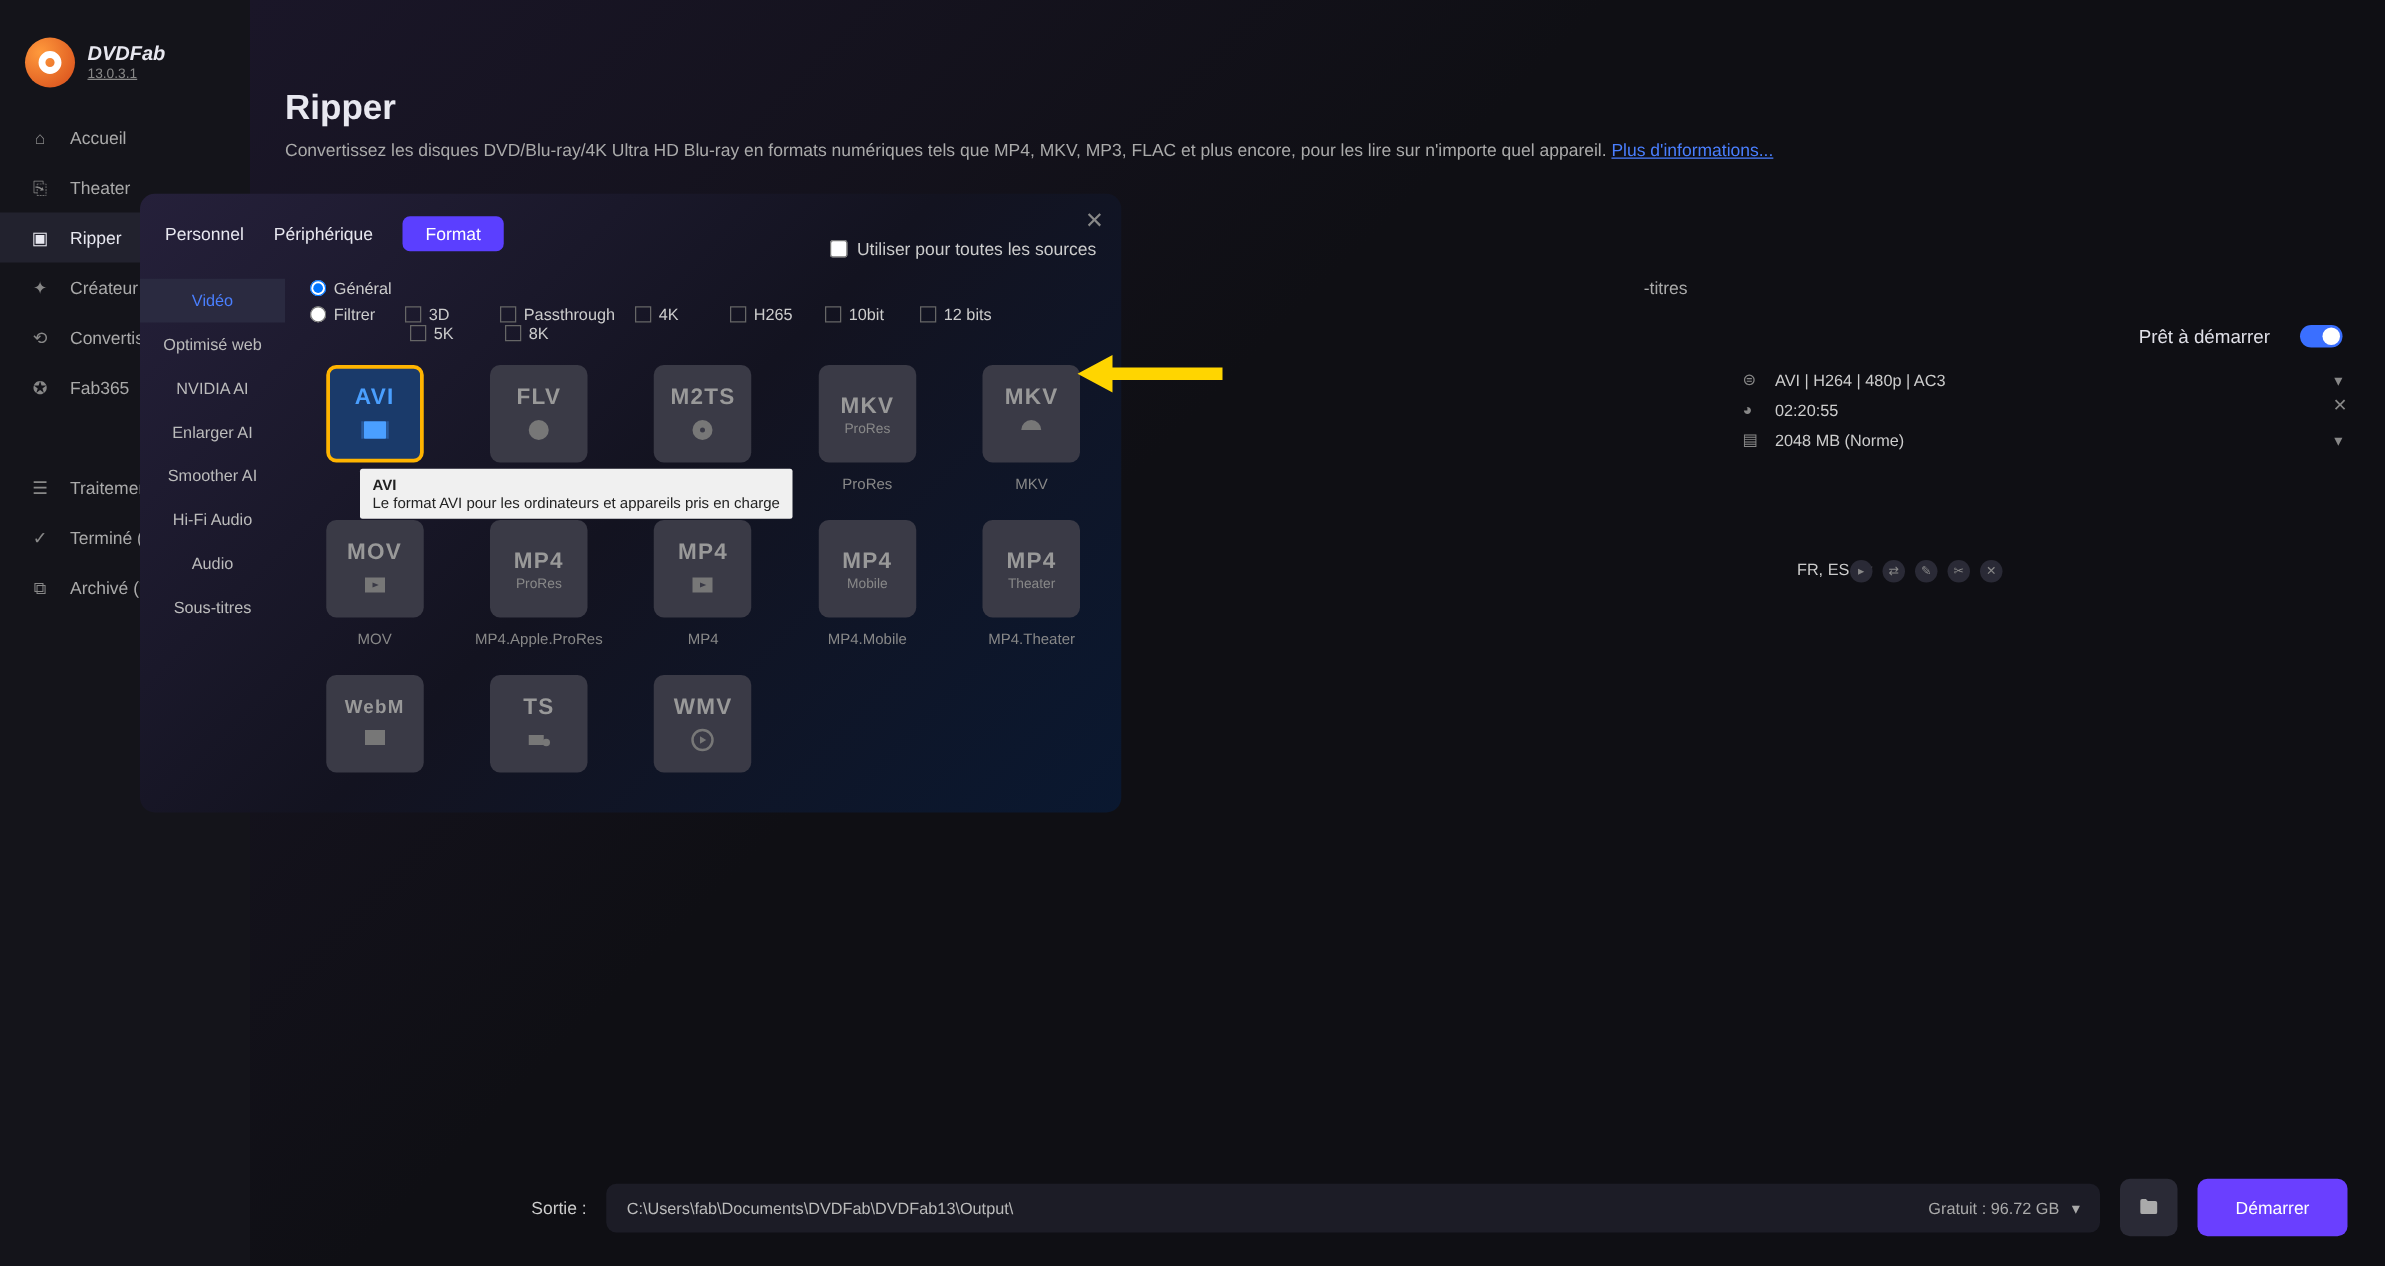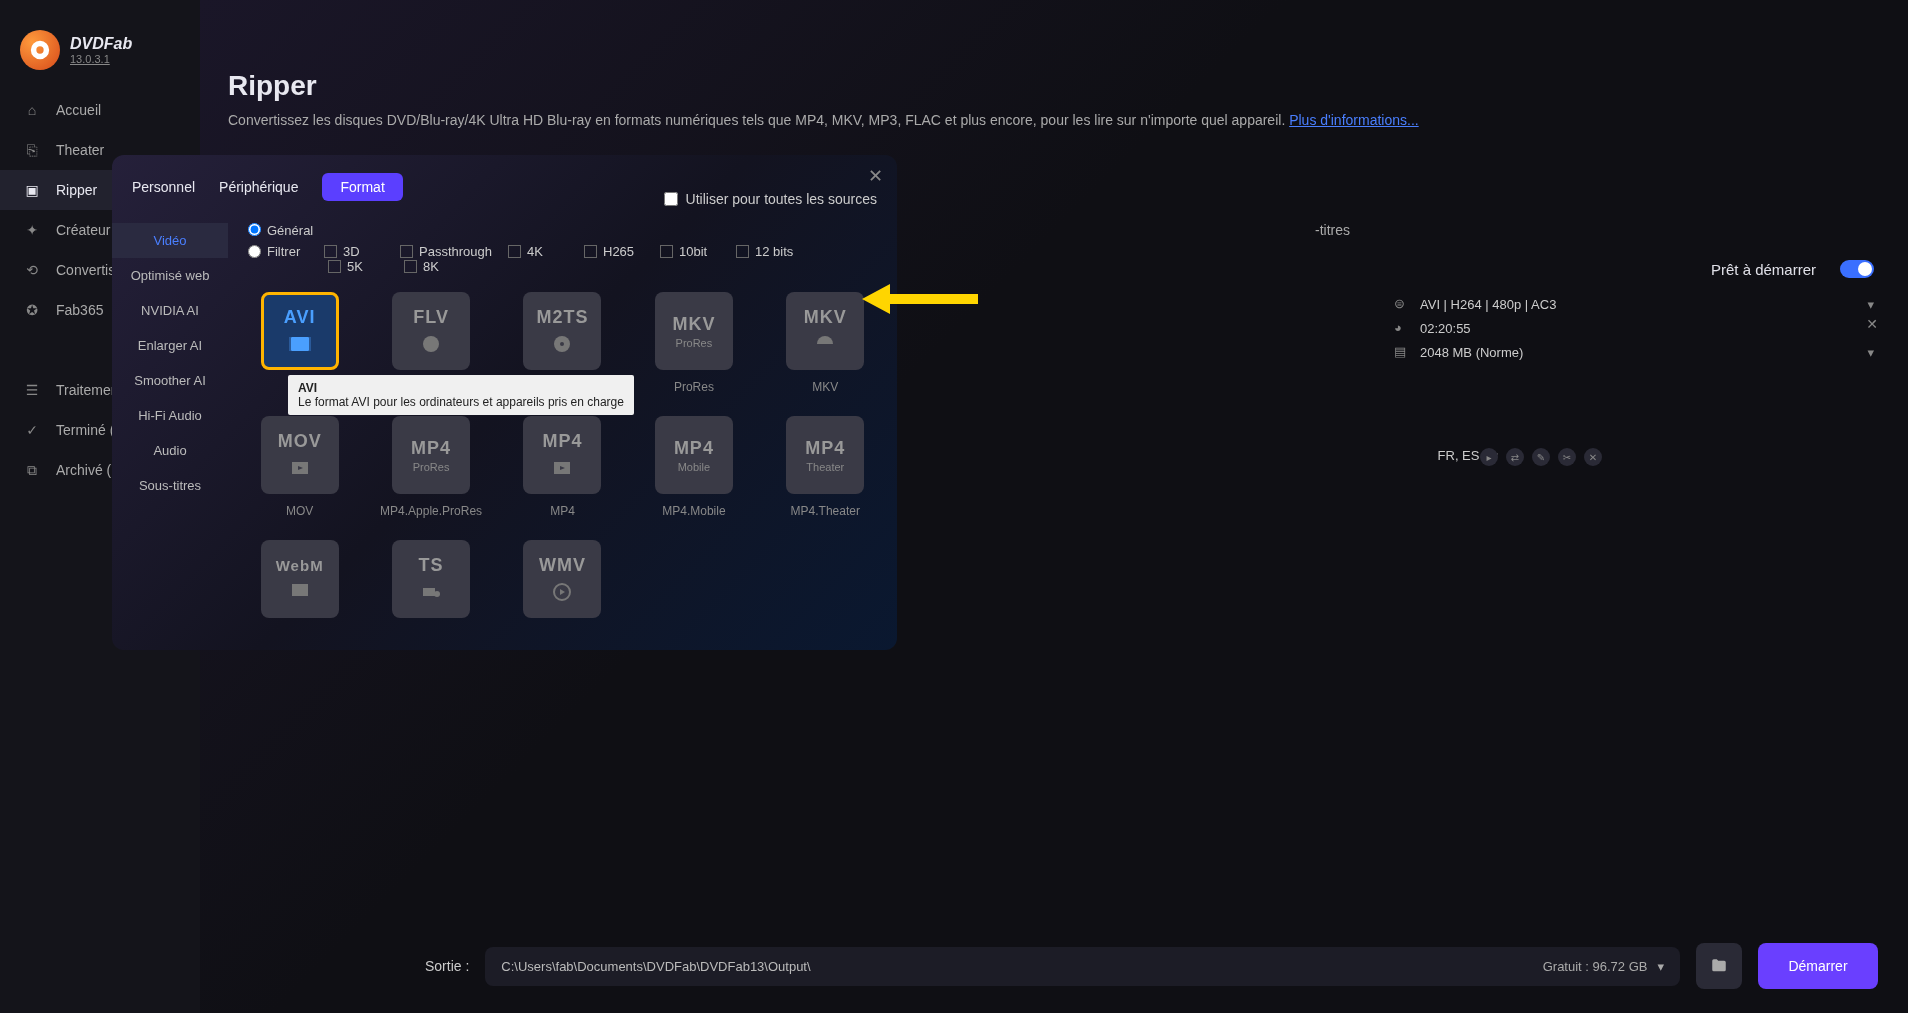--- a/index.html
+++ b/index.html
@@ -40,21 +40,21 @@
 .use-all { position: absolute; right: 20px; top: 36px; display: flex; align-items: center; gap: 8px; color: #ccc; font-size: 14px; }
 .use-all input { width: 14px; height: 14px; }
 
 .popup-body { display: flex; height: calc(100% - 52px); }
 .cat-list { width: 116px; padding: 8px 0; }
 .cat-item { padding: 10px 0; text-align: center; font-size: 13px; color: #bbb; cursor: pointer; }
 .cat-item.active { background: #2a2a40; color: #4a7fff; }
 
 .format-area { flex: 1; padding: 8px 20px 16px; overflow-y: auto; }
 .radio-row { display: flex; gap: 20px; align-items: center; margin-bottom: 6px; font-size: 13px; color: #ccc; flex-wrap: wrap; }
-.radio-row label { display: flex; align-items: flex-start; gap: 6px; cursor: pointer; }
+.radio-row label { display: flex; align-items: center; gap: 6px; cursor: pointer; }
 .radio-row input { width: 13px; height: 13px; }
 .filter-row { display: flex; gap: 16px; flex-wrap: wrap; align-items: flex-end; font-size: 13px; color: #ccc; }
 .filter-row label { display: flex; align-items: center; gap: 6px; cursor: pointer; min-width: 60px; }
 .filter-sub { margin-left: 80px; }
 
 .format-grid { display: grid; grid-template-columns: repeat(5, 1fr); gap: 22px 28px; margin-top: 18px; }
 .format-cell { display: flex; flex-direction: column; align-items: center; gap: 10px; cursor: pointer; position: relative; }
 .format-box { width: 78px; height: 78px; background: #3a3a46; border-radius: 8px; display: flex; flex-direction: column; align-items: center; justify-content: center; color: #888; }
 .format-box.selected { background: #1a3a6a; border: 3px solid #ffb400; }
 .format-box.selected .fb-big { color: #4a9fff; }

